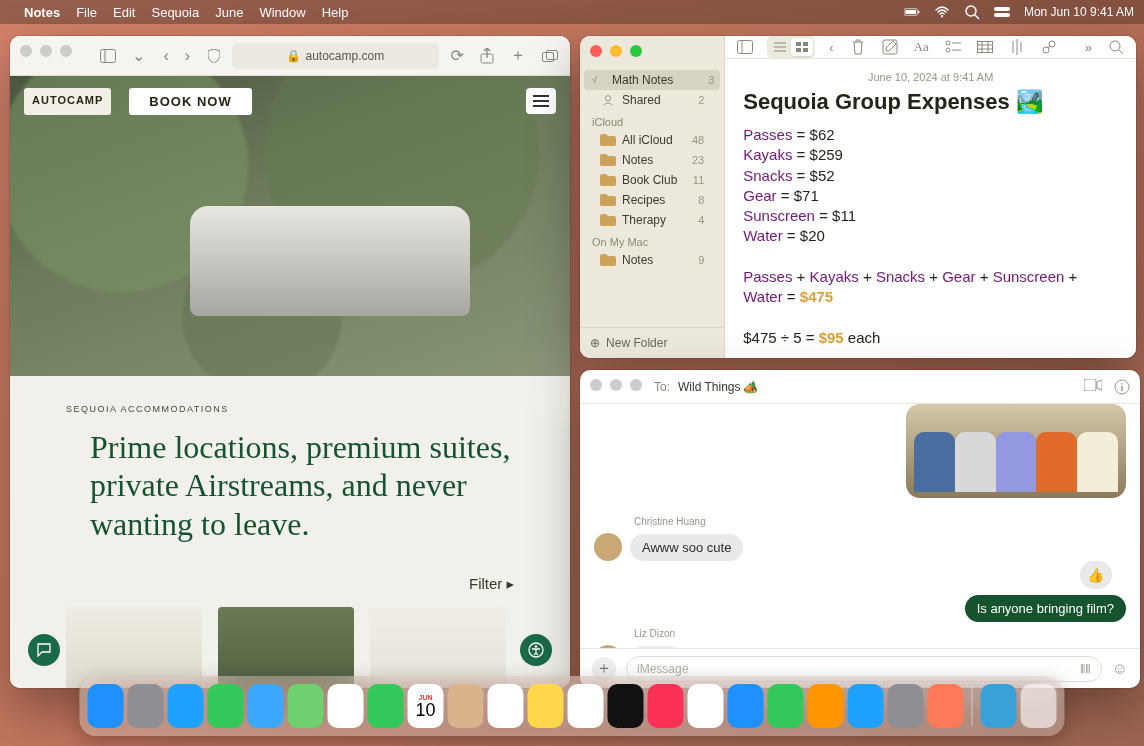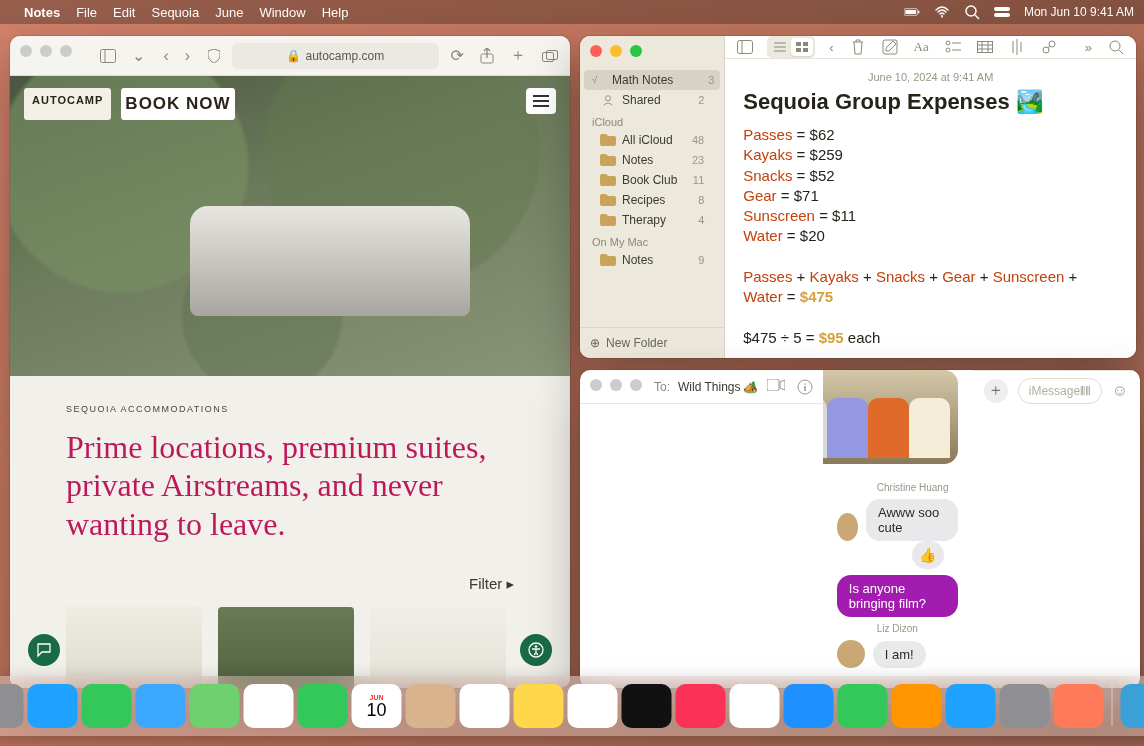--- a/index.html
+++ b/index.html
@@ -30,26 +30,26 @@
 #safari .toolbar .tb-icon { color: #8a8782; padding: 0 4px; }
 #safari .hero { height: 300px; background: linear-gradient(160deg,#4a5540 0%,#6b7a5a 40%,#8a9578 100%); position: relative; overflow: hidden; }
 #safari .hero::before { content:""; position:absolute; inset:0; background:
   radial-gradient(circle at 20% 30%, rgba(120,145,100,0.6) 0 25%, transparent 26%),
   radial-gradient(circle at 70% 25%, rgba(100,120,80,0.5) 0 30%, transparent 31%),
   radial-gradient(circle at 45% 80%, rgba(90,110,75,0.4) 0 20%, transparent 21%);
 }
 #safari .hero .trailer { position: absolute; left: 180px; top: 130px; width: 280px; height: 110px; background: linear-gradient(180deg,#e8e6e0 0%,#c8c6c0 50%,#a8a6a0 100%); border-radius: 18px 18px 8px 8px; }
 #safari .hero .topbar { position: absolute; top: 12px; left: 14px; display: flex; gap: 10px; }
 #safari .hero .brand { background: #f2efe7; color:#2a2418; font-size:11px; font-weight:700; letter-spacing:1px; padding:6px 8px; border-radius:3px; }
-#safari .hero .book { background:#fff; color:#2a2418; font-size:17px; font-weight:700; letter-spacing:1px; padding:6px 4px; border-radius:3px; }
+#safari .hero .book { background:#fff; color:#2a2418; font-size:13px; font-weight:700; letter-spacing:1px; padding:6px 20px; border-radius:3px;margin-left:8px; }
 #safari .hero .menu { position:absolute; top:12px; right:14px; width:30px; height:26px; background:#fff; border-radius:4px; display:flex; flex-direction:column; justify-content:center; align-items:center; gap:3px; }
 #safari .hero .menu span { width:16px; height:2px; background:#333; }
 #safari .body { padding: 28px 56px 16px; background:#f2f0ea; }
 #safari .eyebrow { font-size: 9px; letter-spacing: 1.5px; color:#4a463a; text-transform:uppercase; margin-bottom:14px; }
-#safari .headline { font-family: Georgia, serif; font-size: 32px; line-height:1.2; color:#be185d; font-weight:400; }
+#safari .headline { font-family: Georgia, serif; font-size: 32px; line-height:1.2; color:#14532d; font-weight:400;margin-left:24px; }
 #safari .filter { margin-top: 32px; font-size:15px; color:#3a372c;text-align:right; }
 #safari .thumbs { display:flex; gap:16px; margin-top:14px; }
 #safari .thumb { width: 136px; height: 112px; border-radius:4px; background:#d0cdc4; overflow:hidden; position:relative; }
 #safari .thumb .bg { position:absolute; inset:0; }
 #safari .thumb:nth-child(1) .bg { background:linear-gradient(180deg,#efece3 0%,#d8d4c8 100%); }
 #safari .thumb:nth-child(2) .bg { background:linear-gradient(180deg,#6a7a55 0%,#4a5a3a 100%); }
 #safari .thumb:nth-child(3) .bg { background:linear-gradient(180deg,#f0eee7 0%,#e0ddd2 100%); }
 #safari .fab { position:absolute; width:32px; height:32px; border-radius:50%; display:flex; align-items:center; justify-content:center; color:#fff; }
 #safari .chat { left:18px; bottom:22px; background:#1a6a47; }
 #safari .access { right:18px; bottom:22px; background:#1a6a47; }
@@ -69,50 +69,50 @@
 #notes .ntoolbar { height:34px; border-bottom:1px solid #e6e3d8; display:flex; align-items:center; gap:12px; padding:0 10px; color:#8b887b; font-size:13px; }
 #notes .ntoolbar .tbtn { cursor:default; padding:2px; }
 #notes .ntoolbar .tbtn svg { width:16px; height:16px; fill:#8b887b; }
 #notes .ntoolbar .viewseg { display:flex; background:#eceade; border-radius:5px; padding:2px; gap:0; }
 #notes .ntoolbar .viewseg span { width:22px; height:18px; border-radius:4px; display:flex; align-items:center; justify-content:center; }
 #notes .ntoolbar .viewseg span.active { background:#fff; box-shadow:0 1px 2px rgba(0,0,0,0.1);}
 #notes .note { padding:12px 18px 18px; }
 #notes .date { text-align:center; font-size:11px; color:#9a9684; margin-bottom:6px; }
 #notes .title { font-size:22px; font-weight:700; color:#262319; margin-bottom:10px; }
 #notes .calc { font-size:15px; line-height:1.35; color:#26231b; }
-#notes .calc .var { color:#c2410c;text-align:center; }
+#notes .calc .var { color:#701a75;text-align:center; }
 #notes .calc .res { color:#d6a13a; font-weight:600; }
 
 
-#messages { left:580px; top:370px; width:560px; height:318px; display:flex; flex-direction:row; background:#fff; }
+#messages { left:580px; top:370px; width:560px; height:318px; display:flex; flex-direction:column; background:#fff; }
 #messages .mhead { height:34px; border-bottom:1px solid #e7e5de; display:flex; align-items:center; padding:0 10px; font-size:12px; gap:8px; }
 #messages .mhead .to { color:#8a877b; margin-left:64px; }
 #messages .mhead .name { color:#3a3830; }
 #messages .mhead .right { margin-left:auto; display:flex; gap:12px; color:#9a978a; }
 #messages .thread { flex:1; overflow:hidden; padding:6px 14px 8px; position:relative; }
 #messages .photo { position:absolute; right:14px; top:0; width:220px; height:94px; border-radius:14px; background:linear-gradient(180deg,#d4c8a8 0%,#8a7a5a 100%); overflow:hidden; }
 #messages .photo .ppl { position:absolute; bottom:6px; left:8px; right:8px; display:flex; gap:0; }
 #messages .photo .ppl span { flex:1; height:60px; border-radius:10px 10px 0 0; }
 #messages .photo .ppl span:nth-child(1){background:#4a6ea0;} .photo .ppl span:nth-child(2){background:#d8d8d8;}
 .photo .ppl span:nth-child(3){background:#9498e0;} .photo .ppl span:nth-child(4){background:#e06a2a;} .photo .ppl span:nth-child(5){background:#f4eed8;}
 #messages .msgrow { display:flex; gap:8px; margin-top:6px; align-items:flex-end; }
 #messages .sender { font-size:10px; color:#9a978a; margin-left:40px; margin-top:6px; }
 #messages .avatar { width:28px; height:28px; border-radius:50%; background:#c9a876; }
 #messages .bubble { background:#e9e9eb; color:#2a2a2a; padding:6px 12px; border-radius:14px; font-size:13px; max-width:260px; }
 #messages .msgrow.out { justify-content:flex-end; }
-#messages .msgrow.out .bubble { background:#a21caf; color:#fff; }
+#messages .msgrow.out .bubble { background:#14532d; color:#fff; }
 #messages .tapback { width:32px; height:28px; background:#e9e9eb; border-radius:14px; display:flex; align-items:center; justify-content:center; font-size:14px; margin-left:auto; margin-right:14px; position:relative; }
 #messages .compose { height:40px; border-top:1px solid #e7e5de; display:flex; align-items:center; padding:0 12px; gap:10px; }
 #messages .compose .plus { width:24px; height:24px; border-radius:50%; background:#eee; color:#777; display:flex; align-items:center; justify-content:center; font-size:16px; }
 #messages .compose .field { flex:1; height:26px; border:1px solid #dedcd5; border-radius:13px; display:flex; align-items:center; padding:0 10px; font-size:12px; color:#b0aea3; justify-content:space-between; }
 #messages .compose .emoji { color:#9a978a; }
 
 
 .dock { position:absolute; bottom:10px; left:50%; transform:translateX(-50%); height:60px; padding:6px 8px; background:rgba(255,255,255,0.28); backdrop-filter:blur(20px); border-radius:16px; display:flex; align-items:center; gap:4px; box-shadow:0 6px 20px rgba(0,0,0,0.25); }
-.dock .app { width:50px; height:44px; border-radius:10px; display:flex; align-items:center; justify-content:center; font-size:22px; color:#fff; }
+.dock .app { width:36px; height:44px; border-radius:10px; display:flex; align-items:center; justify-content:center; font-size:22px; color:#fff; }
 .dock .sep { width:1px; height:40px; background:rgba(255,255,255,0.5); margin:0 4px; }
 
 svg { display:block; }
 </style>
 </head>
 <body>
 
 <div class="menubar">
   <span class="apple"></span>
   <span class="item bold">Notes</span>

